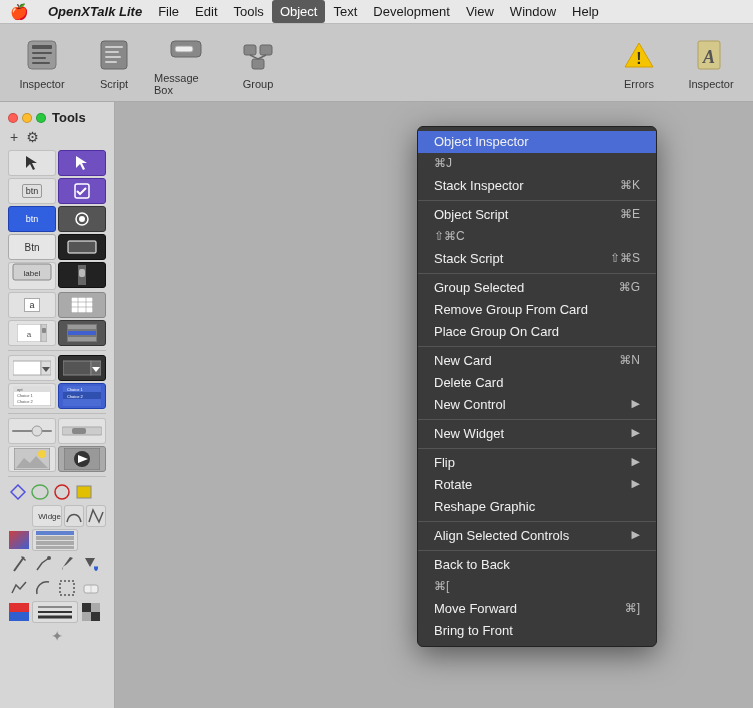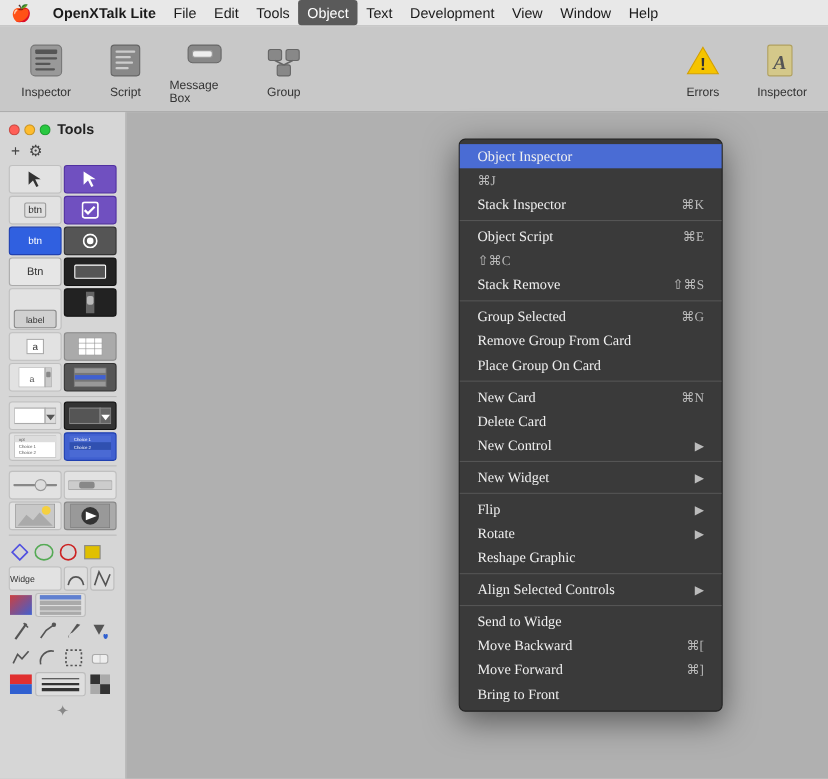--- a/index.html
+++ b/index.html
@@ -41,20 +41,21 @@
       display: flex;
       align-items: center;
       border-radius: 3px;
     }
     .menubar-item.active {
       background: #5a5a5a;
       color: white;
     }
     .menubar-appname {
       font-weight: 600;
+      font-style: italic;
     }
 
     
     .toolbar {
       width: 100%;
       height: 78px;
       background: #c8c8c8;
       border-bottom: 1px solid #aaa;
       display: flex;
       align-items: center;
@@ -120,28 +121,27 @@
       background: #3a3a3a;
       border: 1px solid #222;
       border-radius: 6px;
       box-shadow: 0 8px 30px rgba(0,0,0,0.5);
       z-index: 1000;
       padding: 4px 0;
       color: #f0f0f0;
     }
     .menu-item {
       display: flex;
-      align-items: center;
+      align-items: flex-start;
       justify-content: space-between;
       padding: 3px 16px;
       cursor: default;
       font-size: 13px;
       white-space: nowrap;
       min-height: 22px;
-      font-family: Liberation Serif, serif;
     }
     .menu-item.highlighted { background: #4a6cd4; }
     .menu-separator {
       height: 1px;
       background: #555;
       margin: 3px 0;
     }
     .menu-item-right {
       color: #bbb;
       font-size: 12px;
@@ -304,21 +304,21 @@
     <div style="display:flex;gap:2px;padding:1px 4px;">
       <div style="width:48px;height:26px;background:rgba(255,255,255,0.4);border:1px solid #aaa;border-radius:3px;display:flex;align-items:center;justify-content:center;cursor:pointer;font-size:10px;color:#333;">Btn</div>
       <div style="width:48px;height:26px;background:#222;border:1px solid #111;border-radius:3px;display:flex;align-items:center;justify-content:center;cursor:pointer;">
         <svg width="30" height="14" viewBox="0 0 30 14">
             <rect x="1" y="1" width="28" height="12" rx="1" fill="#555" stroke="white" stroke-width="1"></rect>
           </svg>
       </div>
     </div>
 
     <div style="display:flex;gap:2px;padding:1px 4px;">
-      <div style="width:48px;height:38px;background:rgba(255,255,255,0.3);border:1px solid rgba(0,0,0,0.15);border-radius:3px;display:flex;align-items:flex-end;justify-content:center;cursor:pointer;">
+      <div style="width:48px;height:28px;background:rgba(255,255,255,0.3);border:1px solid rgba(0,0,0,0.15);border-radius:3px;display:flex;align-items:flex-start;justify-content:center;cursor:pointer;">
         <svg width="40" height="18" viewBox="0 0 40 18">
             <rect x="1" y="1" width="38" height="16" rx="2" fill="#d0d0d0" stroke="#888"></rect>
             <text x="20" y="13" text-anchor="middle" font-size="8" fill="#333">label</text>
           </svg>
       </div>
       <div style="width:48px;height:26px;background:#222;border:1px solid #111;border-radius:3px;display:flex;align-items:center;justify-content:center;cursor:pointer;">
         <svg width="8" height="20" viewBox="0 0 8 20">
             <rect x="0" y="0" width="8" height="20" fill="#666"></rect>
             <rect x="1" y="4" width="6" height="8" rx="2" fill="#bbb"></rect>
           </svg>
@@ -451,21 +451,21 @@
           </svg>
       </div>
       <div style="width:20px;height:22px;display:flex;align-items:center;justify-content:center;cursor:pointer;">
         <svg width="16" height="14" viewBox="0 0 16 14">
             <rect x="1" y="1" width="14" height="12" fill="#e0c000" stroke="#888" stroke-width="1"></rect>
           </svg>
       </div>
     </div>
 
     <div style="display:flex;gap:2px;padding:1px 4px;align-items:center;">
-      <div style="width:48px;height:22px;background:rgba(255,255,255,0.3);border:1px solid rgba(0,0,0,0.15);border-radius:3px;display:flex;align-items:center;justify-content:flex-start;cursor:pointer;font-size:8px;color:#333;">
+      <div style="width:48px;height:22px;background:rgba(255,255,255,0.3);border:1px solid rgba(0,0,0,0.15);border-radius:3px;display:flex;align-items:center;justify-content:flex-end;cursor:pointer;font-size:8px;color:#333;margin-left:24px;">
         <span>Widge</span>
       </div>
       <div style="width:22px;height:22px;background:rgba(255,255,255,0.2);border:1px solid rgba(0,0,0,0.15);border-radius:3px;display:flex;align-items:center;justify-content:center;cursor:pointer;">
         <svg width="18" height="16" viewBox="0 0 18 16">
             <path d="M2,14 C4,4 14,4 16,14" fill="none" stroke="#555" stroke-width="1.5"></path>
           </svg>
       </div>
       <div style="width:22px;height:22px;background:rgba(255,255,255,0.2);border:1px solid rgba(0,0,0,0.15);border-radius:3px;display:flex;align-items:center;justify-content:center;cursor:pointer;">
         <svg width="18" height="16" viewBox="0 0 18 16">
             <path d="M2,14 L6,2 L12,14 L16,4" fill="none" stroke="#555" stroke-width="1.5"></path>
@@ -593,21 +593,21 @@
       <div class="menu-separator"></div>
 
       <div class="menu-item">
         <span class="menu-item-label">Object Script</span>
         <span class="menu-item-right">⌘E</span>
       </div>
       <div class="menu-item">
         <span class="menu-item-right">⇧⌘C</span>
       </div>
       <div class="menu-item">
-        <span class="menu-item-label">Stack Remove</span>
+        <span class="menu-item-label">Stack Script</span>
         <span class="menu-item-right">⇧⌘S</span>
       </div>
 
       <div class="menu-separator"></div>
 
       <div class="menu-item">
         <span class="menu-item-label">Group Selected</span>
         <span class="menu-item-right">⌘G</span>
       </div>
       <div class="menu-item">
@@ -659,25 +659,24 @@
       <div class="menu-separator"></div>
 
       <div class="menu-item">
         <span class="menu-item-label">Align Selected Controls</span>
         <span class="menu-item-arrow">▶</span>
       </div>
 
       <div class="menu-separator"></div>
 
       <div class="menu-item">
-        <span class="menu-item-label">Send to Widge</span>
+        <span class="menu-item-label">Back to Back</span>
         <span class="menu-item-right"></span>
       </div>
       <div class="menu-item">
-        <span class="menu-item-label">Move Backward</span>
         <span class="menu-item-right">⌘[</span>
       </div>
       <div class="menu-item">
         <span class="menu-item-label">Move Forward</span>
         <span class="menu-item-right">⌘]</span>
       </div>
       <div class="menu-item">
         <span class="menu-item-label">Bring to Front</span>
         <span class="menu-item-right"></span>
       </div>

